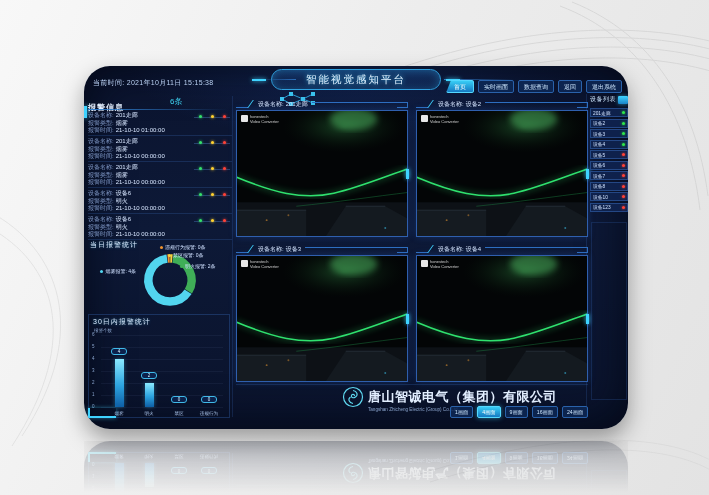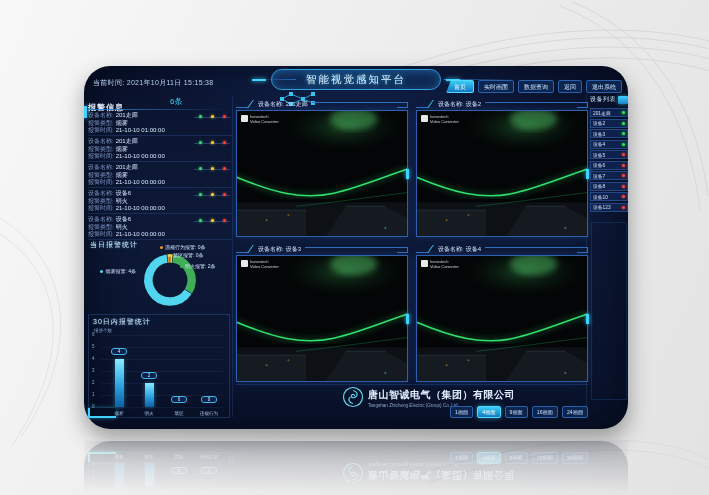--- a/index.html
+++ b/index.html
@@ -113,21 +113,21 @@
   .sb-list{margin-top:3px;display:flex;flex-direction:column;gap:1.5px;}
   .dev-item{height:9px;display:flex;align-items:center;justify-content:space-between;padding:0 2px;
     background:rgba(16,36,80,.9);border:1px solid rgba(58,110,190,.5);}
   .dev-name{font-size:4.8px;color:#d0e2ff;}
   .dev-dot{width:3px;height:3px;border-radius:50%;flex:0 0 auto;}
   .sb-frame{position:absolute;top:128px;left:1px;right:1px;bottom:26px;border:1px solid rgba(50,100,180,.25);}
 
   
   .logo{position:absolute;left:258px;top:320px;width:22px;height:22px;}
   .company{position:absolute;left:284px;top:322px;}
-  .company-cn{font-size:10px;font-weight:bold;letter-spacing:.5px;color:#e2eeff;}
+  .company-cn{font-size:13px;font-weight:bold;letter-spacing:.5px;color:#e2eeff;}
   .company-en{font-size:4.6px;color:#8aa4cc;margin-top:1px;}
   .views{position:absolute;left:366px;top:340px;display:flex;gap:4px;}
   .view-btn{height:12px;padding:0 4px;font-size:5.2px;line-height:11px;border:1px solid #2a62aa;
     background:rgba(13,40,86,.85);color:#cfe8ff;border-radius:2px;}
   .view-btn.active{background:linear-gradient(180deg,#38cdf5,#1579c2);border-color:#54d8ff;color:#fff;
     box-shadow:0 0 5px rgba(56,205,245,.6);}
 
   
   .reflection{position:absolute;left:84px;top:441px;width:544px;height:54px;overflow:hidden;opacity:.26;
     pointer-events:none;

